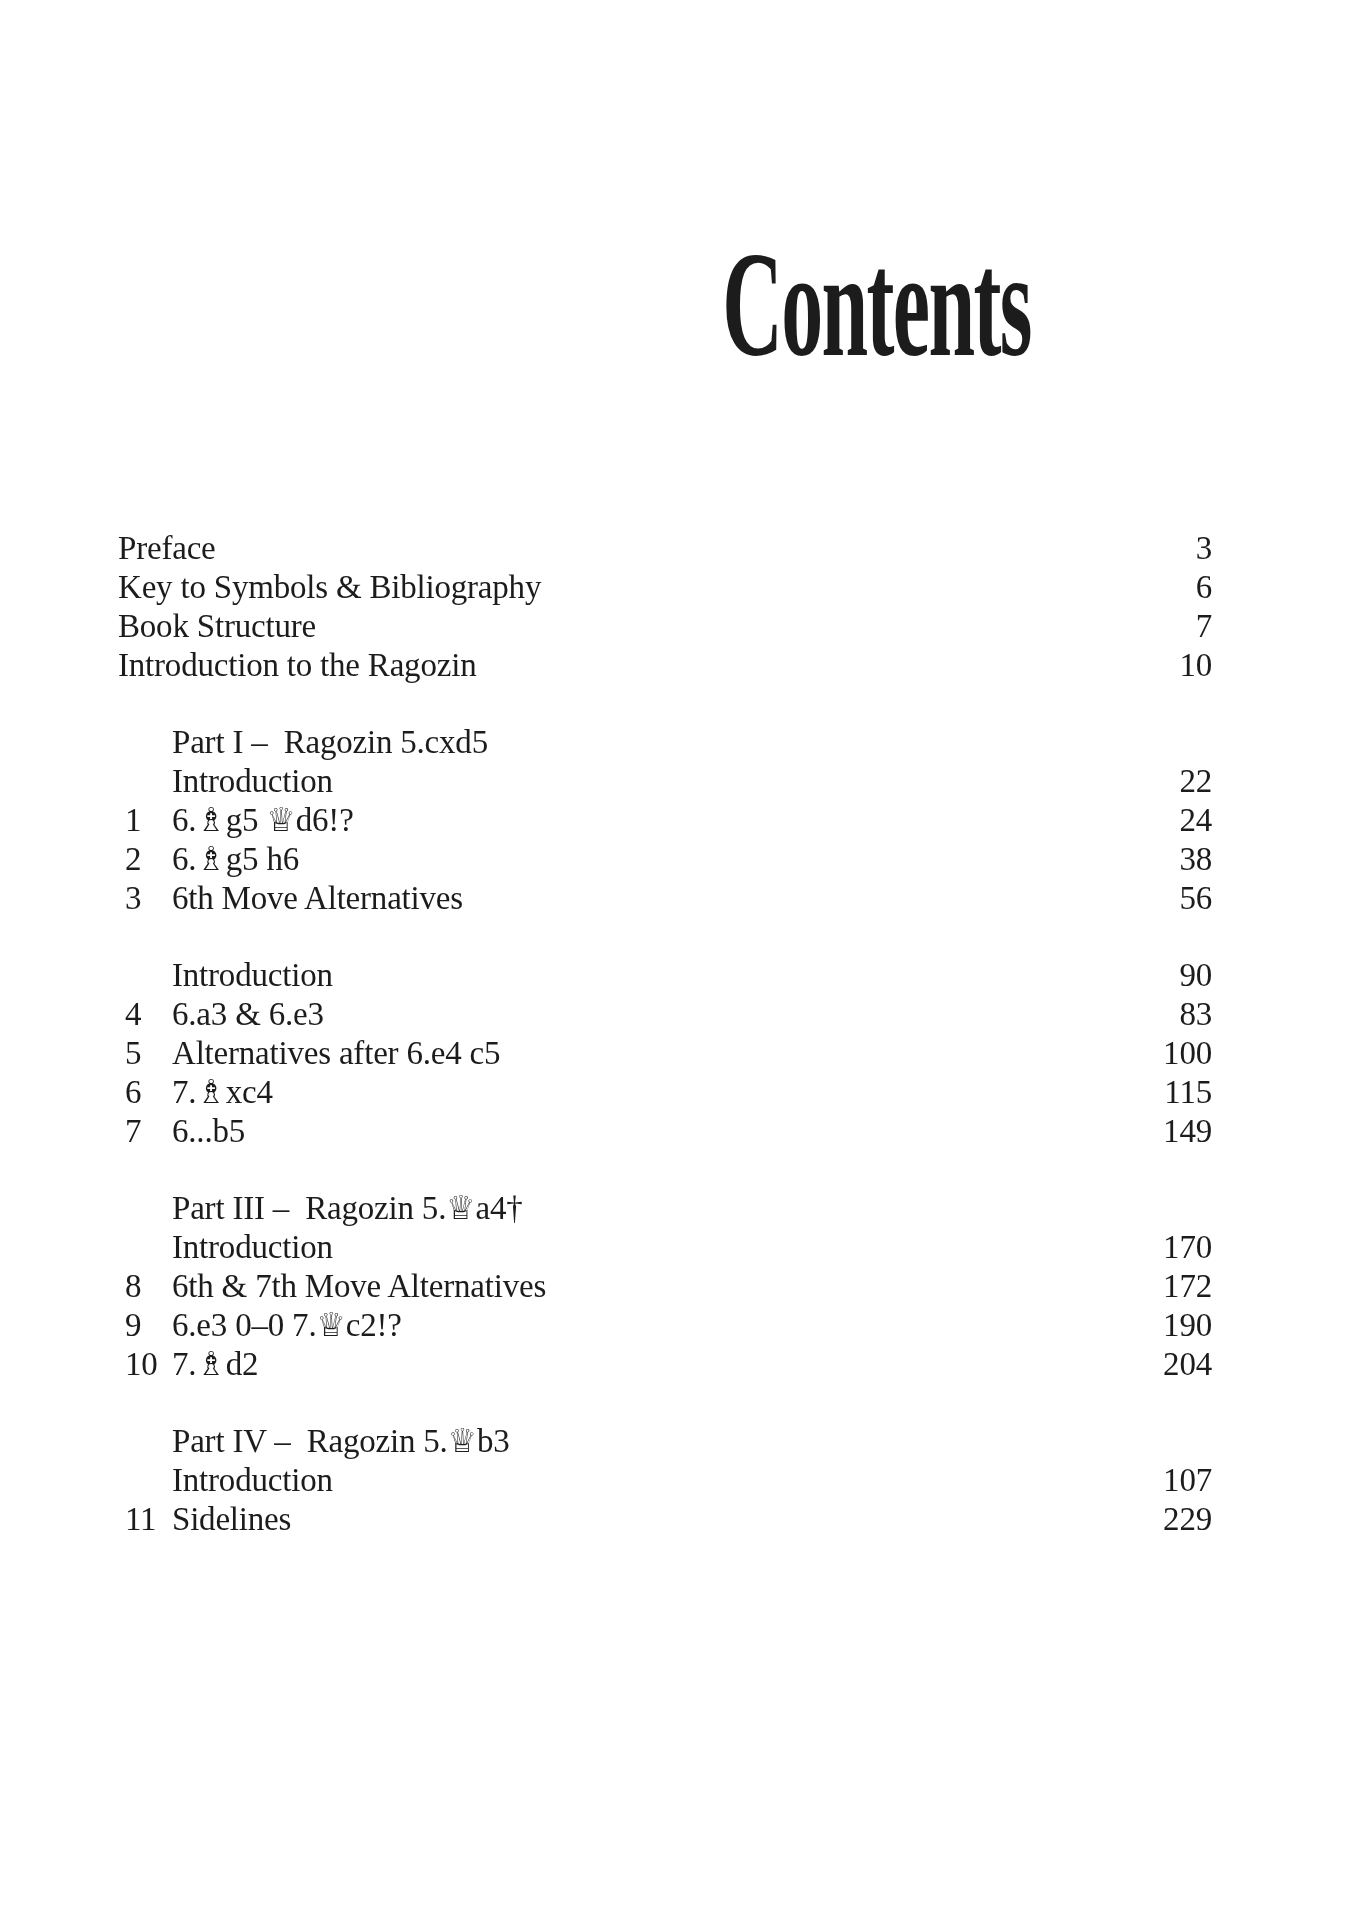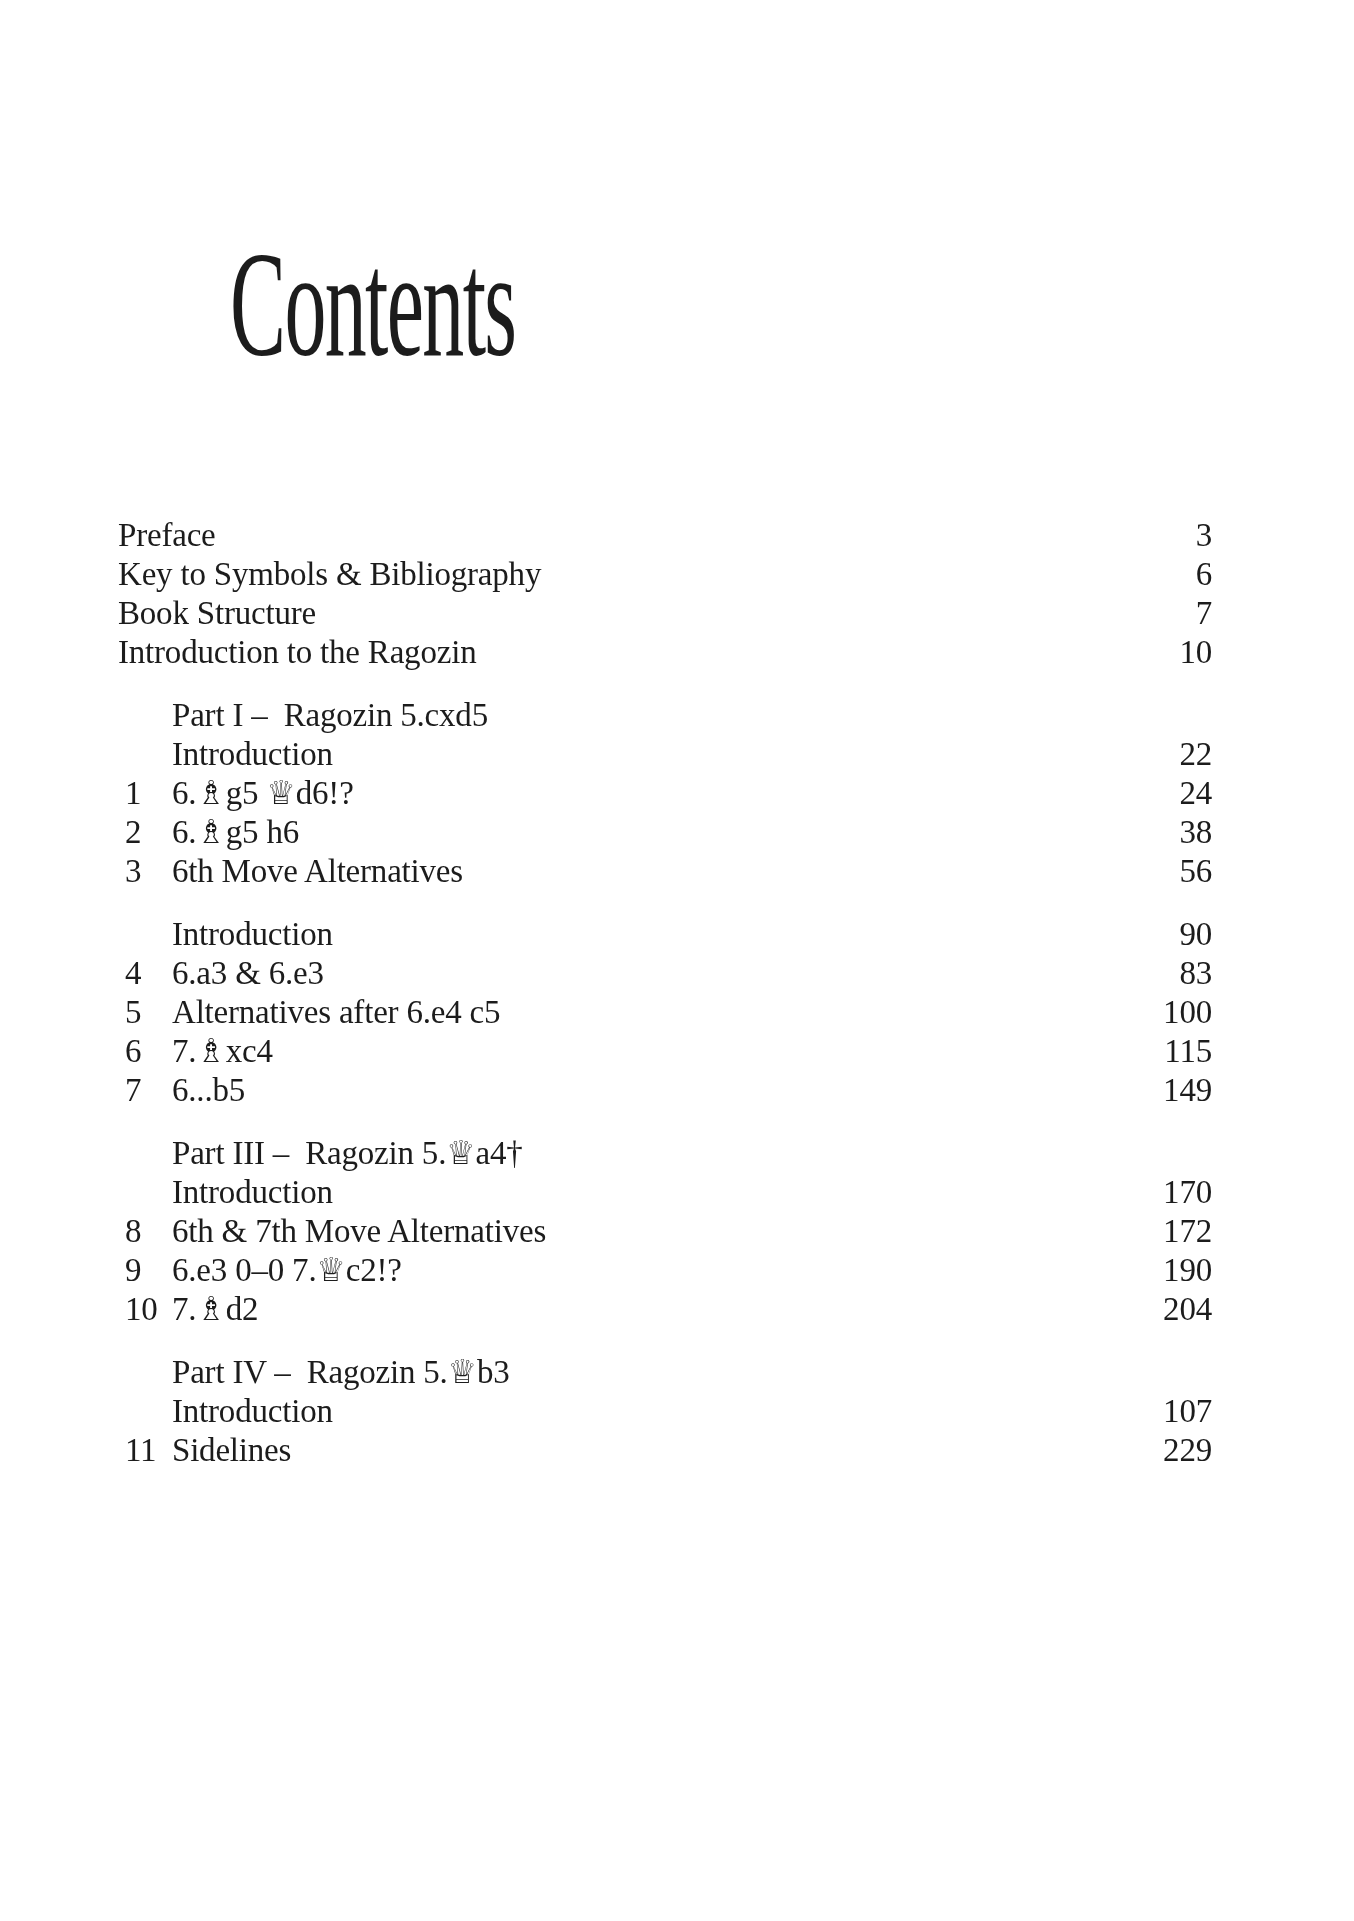--- a/index.html
+++ b/index.html
@@ -13,35 +13,35 @@
     position: relative;
     overflow: hidden;
     font-family: "Liberation Serif", "DejaVu Serif", serif;
     color: #1c1c1c;
   }
   .page-title {
     position: absolute;
     top: 128px;
     left: 118px;
     width: 1034px;
-    text-align: left;
+    text-align: right;
     font-size: 150px;
-    font-weight: normal;
+    font-weight: bold;
     line-height: 1;
     white-space: nowrap;
   }
   .page-title-inner {
     display: inline-block;
     transform: scaleX(0.56);
     transform-origin: 50% 50%;
     letter-spacing: -3px;
   }
   .toc {
     position: absolute;
-    top: 516px;
+    top: 529px;
     left: 118px;
     width: 1094px;
     font-size: 33px;
     line-height: 39px;
     letter-spacing: -0.2px;
   }
   .row {
     display: flex;
     align-items: baseline;
   }
@@ -53,21 +53,21 @@
   }
   .rtitle {
     flex: 1 1 auto;
     white-space: pre-wrap;
   }
   .pg {
     flex: none;
     text-align: right;
   }
   .section {
-    margin-top: 24px;
+    margin-top: 38px;
   }
   .heading-row .rtitle {
     padding-left: 54px;
   }
   .chess, .rtitle, .num, .pg {
     font-family: "Liberation Serif", "DejaVu Serif", "DejaVu Sans", serif;
   }
 </style>
 </head>
 <body>

